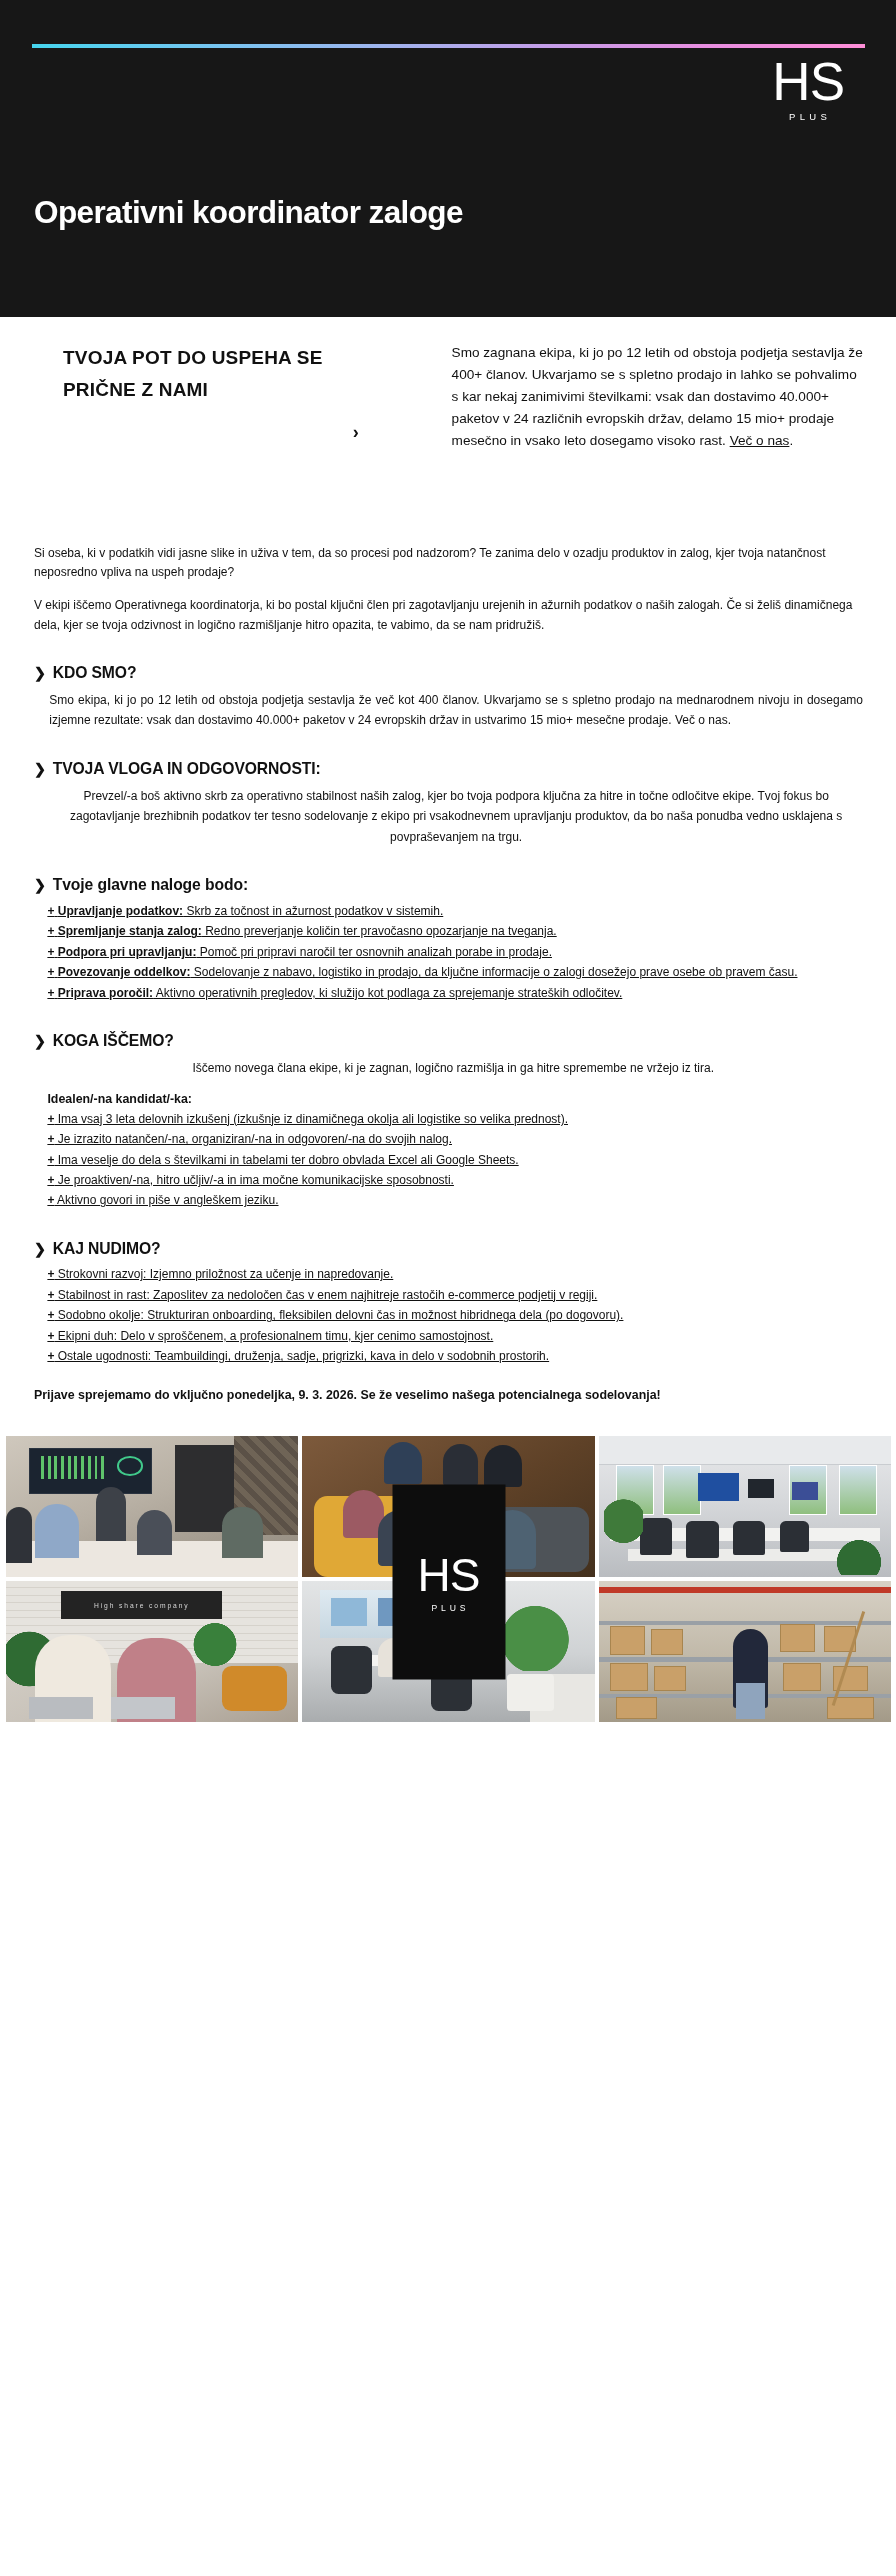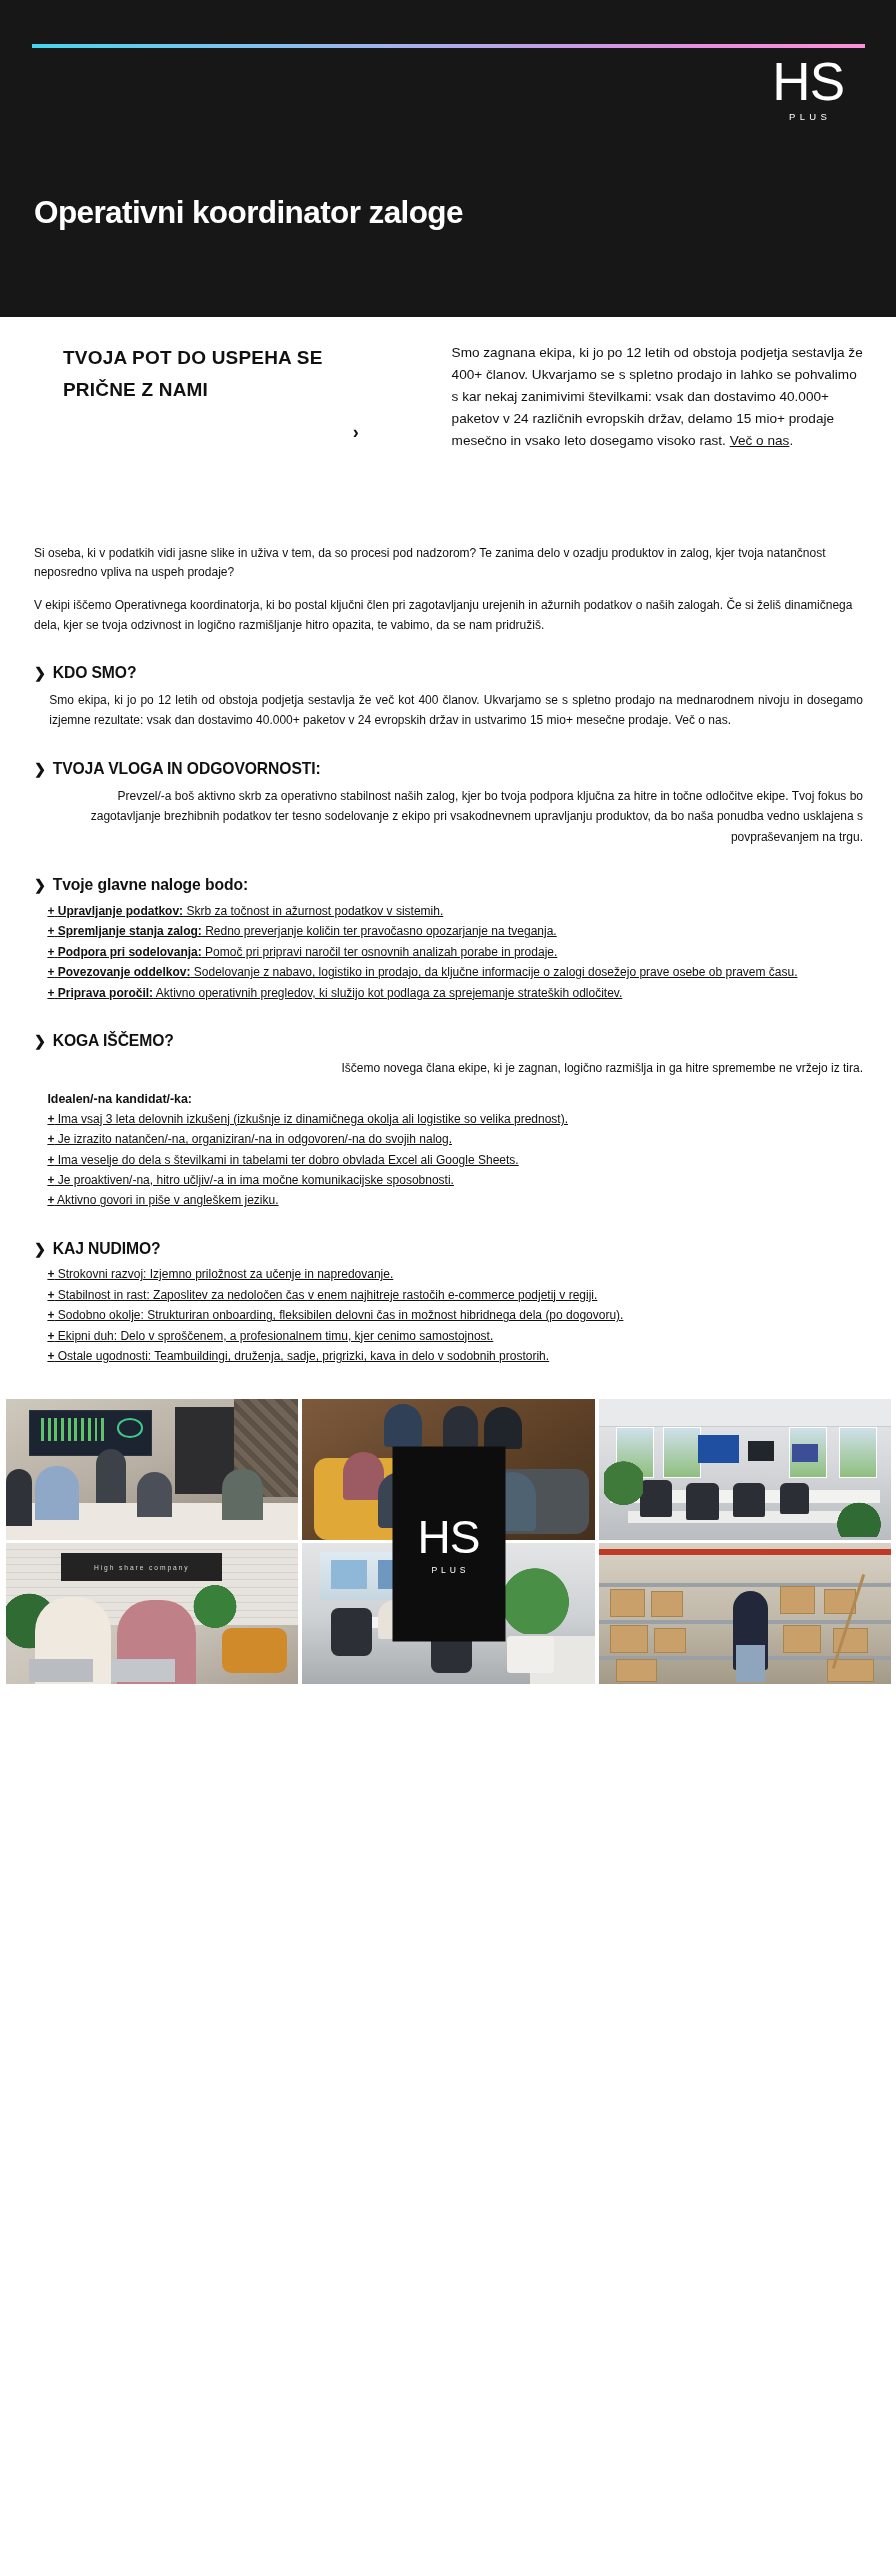--- a/index.html
+++ b/index.html
@@ -119,21 +119,21 @@
     font-weight: 700;
     letter-spacing: -0.1px;
   }
 
   .sec-body {
     font-size: 12px;
     line-height: 1.72;
     padding-left: 15.3px;
     text-align: justify;
   }
-  .sec-body.left { text-align: right; }
+  .sec-body.left { text-align: center; }
   .sec-body.nopad { padding-left: 9.5px; }
 
   
   .plus-list {
     list-style: none;
     padding-left: 13.4px;
     margin-top: 3.8px;
     text-decoration: underline;
   }
   .plus-list li {
@@ -374,21 +374,21 @@
   </div>
   <div class="sec-body left">Prevzel/-a boš aktivno skrb za operativno stabilnost naših zalog, kjer bo tvoja podpora ključna za hitre in točne odločitve ekipe. Tvoj fokus bo zagotavljanje brezhibnih podatkov ter tesno sodelovanje z ekipo pri vsakodnevnem upravljanju produktov, da bo naša ponudba vedno usklajena s povpraševanjem na trgu.</div>
 
   <div class="sec-head">
     <span class="chev">❯</span>
     <span class="txt">Tvoje glavne naloge bodo:</span>
   </div>
   <ul class="plus-list">
     <li><span class="pl">+</span>&nbsp;<b>Upravljanje podatkov:</b><span> Skrb za točnost in ažurnost podatkov v sistemih.</span></li>
     <li><span class="pl">+</span>&nbsp;<b>Spremljanje stanja zalog:</b><span> Redno preverjanje količin ter pravočasno opozarjanje na tveganja.</span></li>
-    <li><span class="pl">+</span>&nbsp;<b>Podpora pri sodelovanja:</b><span> Pomoč pri pripravi naročil ter osnovnih analizah porabe in prodaje.</span></li>
+    <li><span class="pl">+</span>&nbsp;<b>Podpora pri upravljanju:</b><span> Pomoč pri pripravi naročil ter osnovnih analizah porabe in prodaje.</span></li>
     <li><span class="pl">+</span>&nbsp;<b>Povezovanje oddelkov:</b><span> Sodelovanje z nabavo, logistiko in prodajo, da ključne informacije o zalogi dosežejo prave osebe ob pravem času.</span></li>
     <li><span class="pl">+</span>&nbsp;<b>Priprava poročil:</b><span> Aktivno operativnih pregledov, ki služijo kot podlaga za sprejemanje strateških odločitev.</span></li>
   </ul>
 
   <div class="sec-head">
     <span class="chev">❯</span>
     <span class="txt">KOGA IŠČEMO?</span>
   </div>
   <div class="sec-body left nopad">Iščemo novega člana ekipe, ki je zagnan, logično razmišlja in ga hitre spremembe ne vržejo iz tira.</div>
   <div class="sub-head">Idealen/-na kandidat/-ka:</div>
@@ -405,20 +405,21 @@
     <span class="txt">KAJ NUDIMO?</span>
   </div>
   <ul class="plus-list">
     <li><span class="pl">+</span><span> Strokovni razvoj: Izjemno priložnost za učenje in napredovanje.</span></li>
     <li><span class="pl">+</span><span> Stabilnost in rast: Zaposlitev za nedoločen čas v enem najhitreje rastočih e-commerce podjetij v regiji.</span></li>
     <li><span class="pl">+</span><span> Sodobno okolje: Strukturiran onboarding, fleksibilen delovni čas in možnost hibridnega dela (po dogovoru).</span></li>
     <li><span class="pl">+</span><span> Ekipni duh: Delo v sproščenem, a profesionalnem timu, kjer cenimo samostojnost.</span></li>
     <li><span class="pl">+</span><span> Ostale ugodnosti: Teambuildingi, druženja, sadje, prigrizki, kava in delo v sodobnih prostorih.</span></li>
   </ul>
 
+  <div class="closing second">Prijave sprejemamo do vključno ponedeljka, 9. 3. 2026. Se že veselimo našega potencialnega sodelovanja!</div>
 </div>
 
 <div class="gallery">
 
   <div class="cell ph1">
     <div class="wall"></div>
     <div class="screen"></div>
     <div class="bars"></div>
     <div class="donut"></div>
     <div class="banner"></div>

